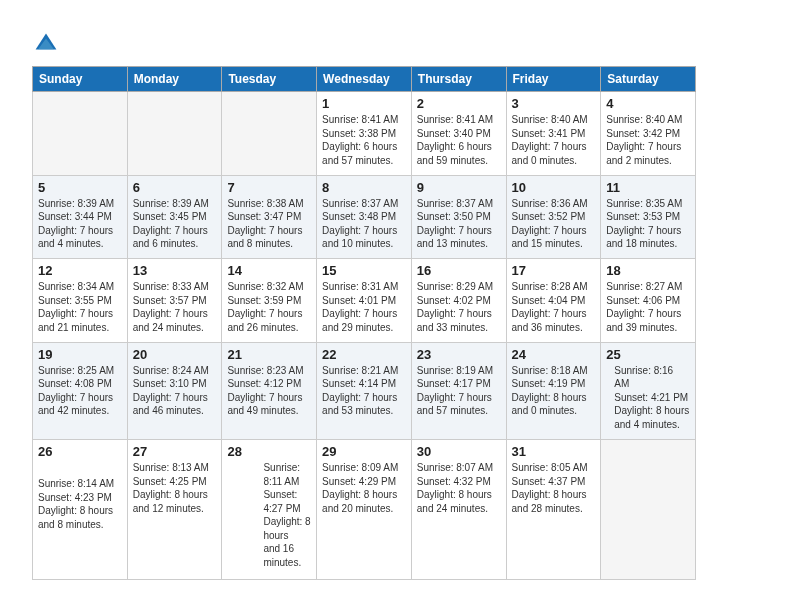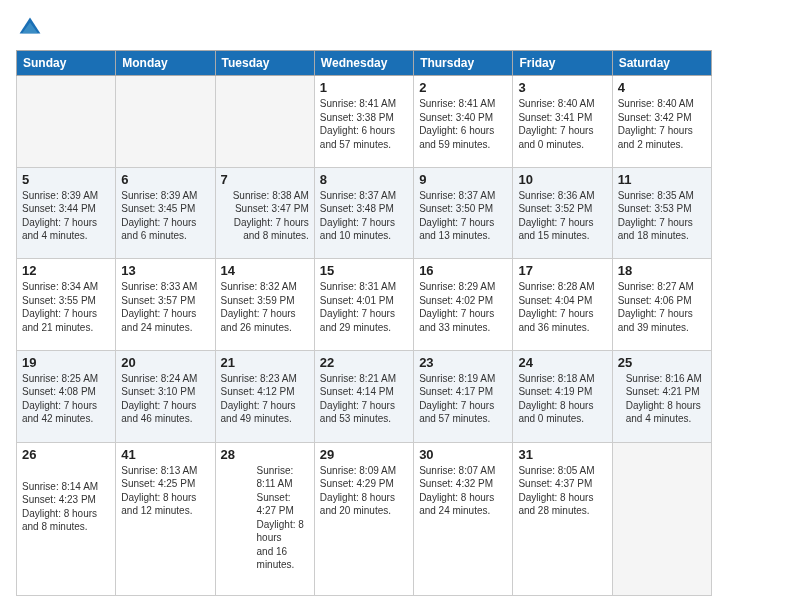--- a/index.html
+++ b/index.html
@@ -6,21 +6,21 @@
     body {
       font-family: Arial, sans-serif;
       background: #fff;
       width: 792px;
       height: 612px;
       overflow: hidden;
     }
     .page {
       width: 728px;
       height: 612px;
-      padding: 16px;
+      padding: 32px;
       display: flex;
       flex-direction: column;
     }
     .header {
       display: flex;
       justify-content: space-between;
       align-items: flex-start;
       margin-bottom: 10px;
     }
     .logo {
@@ -162,21 +162,21 @@
           </td>
           <td>
             <div class="cell-day">6</div>
             <div class="cell-info" style="white-space: pre-line;">Sunrise: 8:39 AM
 Sunset: 3:45 PM
 Daylight: 7 hours
 and 6 minutes.</div>
           </td>
           <td>
             <div class="cell-day">7</div>
-            <div class="cell-info" style="white-space: pre-line; text-align: right;">Sunrise: 8:38 AM
+            <div class="cell-info" style="white-space: pre-line;">Sunrise: 8:38 AM
 Sunset: 3:47 PM
 Daylight: 7 hours
 and 8 minutes.</div>
           </td>
           <td>
             <div class="cell-day">8</div>
             <div class="cell-info" style="white-space: pre-line;">Sunrise: 8:37 AM
 Sunset: 3:48 PM
 Daylight: 7 hours
 and 10 minutes.</div>
@@ -307,21 +307,21 @@
         </tr>
         <tr>
           <td>
             <div class="cell-day">26</div>
             <div class="cell-info" style="white-space: pre-line; margin-top: 18px;">Sunrise: 8:14 AM
 Sunset: 4:23 PM
 Daylight: 8 hours
 and 8 minutes.</div>
           </td>
           <td>
-            <div class="cell-day">41</div>
+            <div class="cell-day">27</div>
             <div class="cell-info" style="white-space: pre-line;">Sunrise: 8:13 AM
 Sunset: 4:25 PM
 Daylight: 8 hours
 and 12 minutes.</div>
           </td>
           <td>
             <div class="cell-day">28</div>
             <div class="cell-info" style="white-space: pre-line; margin-left: 36px;">Sunrise: 8:11 AM
 Sunset: 4:27 PM
 Daylight: 8 hours

